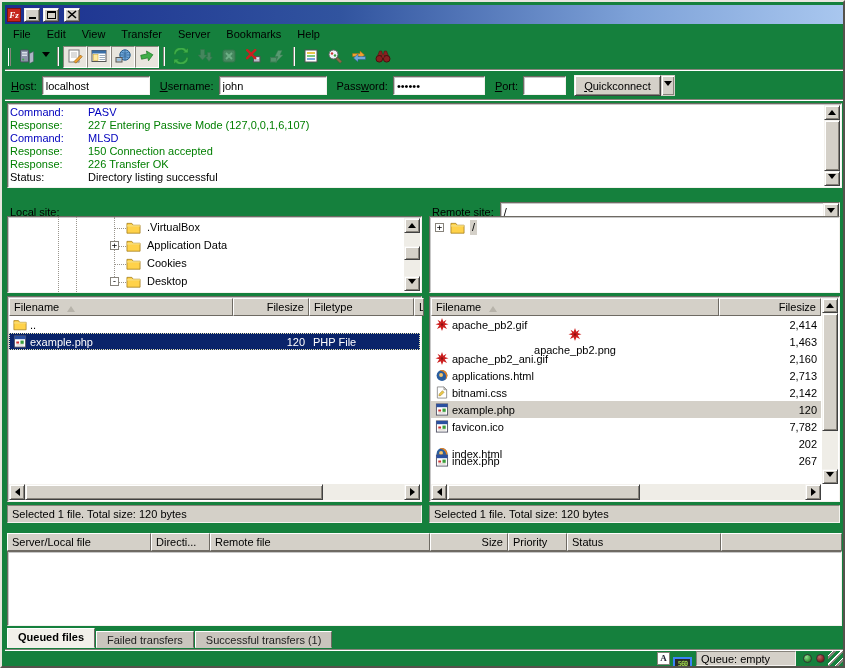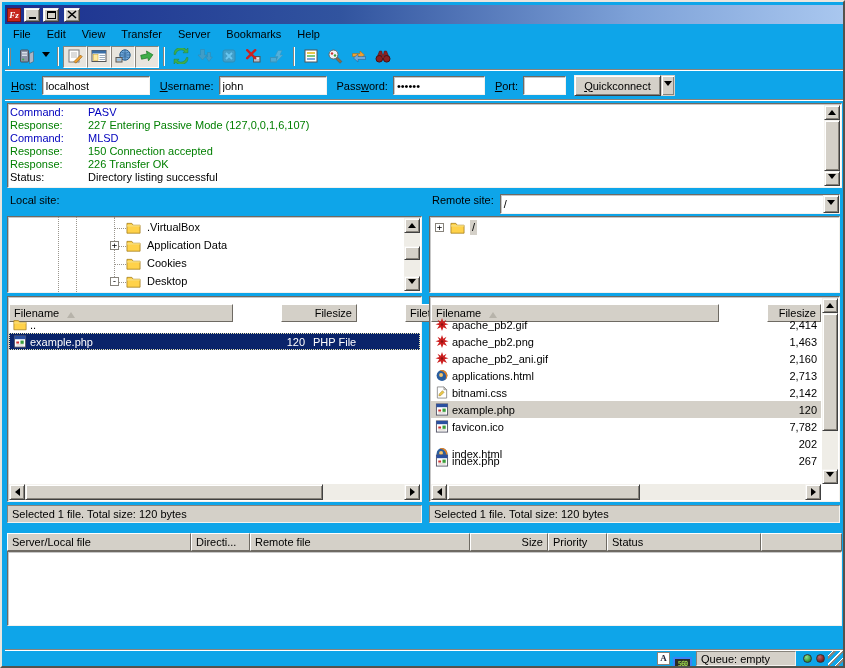--- a/index.html
+++ b/index.html
@@ -1,18 +1,18 @@
 <!DOCTYPE html>
 <html><head>
 <meta charset="utf-8">
 <style>
   html,body{margin:0;padding:0;background:#9a9a9a;}
   *{box-sizing:border-box;}
   body{font:11px "Liberation Sans", sans-serif; color:#000;}
-  #window{position:relative;width:845px;height:668px;background:#0ea5e9;
+  #window{position:relative;width:845px;height:668px;background:#15803d;
     border:2px solid; border-color:#e9e6df #55524c #55524c #e9e6df; overflow:hidden;}
   .abs{position:absolute;}
   
   .btn3d{background:#d4d0c8;border:1px solid;border-color:#f4f2ee #404040 #404040 #f4f2ee;
     box-shadow:inset 1px 1px 0 #fff, inset -1px -1px 0 #87837b;}
   .sunkw{background:#fff;border:1px solid;border-color:#6e6a63 #f4f2ee #f4f2ee #6e6a63;
     box-shadow:inset 1px 1px 0 rgba(0,0,0,.22);}
   .sunkg{background:#d4d0c8;border:1px solid;border-color:#87837b #f4f2ee #f4f2ee #87837b;}
   .hgroove{height:2px;border-top:1px solid #87837b;border-bottom:1px solid #fff;}
   
@@ -53,39 +53,39 @@
   .log-command{color:#0000bd;}
   .log-response{color:#007f00;}
   .log-status{color:#000;}
   
   .vscroll{position:absolute;top:1px;right:1px;bottom:1px;width:16px;background:#efede7;}
   .sbtn{position:absolute;width:16px;height:15px;display:flex;align-items:center;justify-content:center;}
   .hscroll{position:absolute;left:1px;bottom:1px;height:16px;background:#efede7;}
   .hbtn{position:absolute;width:16px;height:16px;top:0;display:flex;align-items:center;justify-content:center;}
   .thumb{position:absolute;}
   
-  .siterow{height:36px;display:flex;}
+  .siterow{height:36px;display:flex;align-items:center;}
   .sitelabel{padding:0 6px 0 3px;flex:none;}
   .combo{flex:1;height:20px;display:flex;align-items:center;position:relative;padding-right:17px;}
   .combo .txt{padding-left:3px;white-space:nowrap;overflow:hidden;}
   .dropbtn{position:absolute;right:0;top:0;width:16px;height:18px;display:flex;align-items:center;justify-content:center;}
   .redacted{display:inline-block;width:46px;height:11px;background:#bdbdbd;filter:blur(2px);margin:0 1px;vertical-align:-2px;}
   
   .treepanel{background:#fff;}
   .treerow{position:absolute;left:0;height:18px;display:flex;align-items:center;}
   .dotv{position:absolute;width:1px;border-left:1px dotted #9a968e;}
   .doth{position:absolute;height:1px;border-top:1px dotted #9a968e;}
   .expander{position:absolute;width:9px;height:9px;background:#fff;border:1px solid #87837b;
     font:9px/7px "DejaVu Sans Mono",monospace;text-align:center;}
   .ticon16{position:absolute;width:15px;height:13px;}
   .tlabel{position:absolute;white-space:nowrap;padding:0 2px;line-height:15px;}
   .tlabel.sel{background:#d4d0c8;}
   
   .listpanel{background:#fff;}
-  .lhead{position:absolute;left:1px;top:7px;right:1px;height:18px;display:flex;gap:48px;}
+  .lhead{position:absolute;left:1px;top:1px;right:1px;height:18px;display:flex;}
   .hcell{flex:none;height:18px;background:#d4d0c8;border:1px solid;border-color:#fff #6e6a63 #6e6a63 #fff;
     padding:1px 4px;display:flex;align-items:center;overflow:hidden;white-space:nowrap;}
   .hcell.right{justify-content:flex-end;}
   .hcell.fill{flex:1;}
   .sortasc{width:0;height:0;border:4px solid transparent;border-bottom:6px solid #b7b3aa;margin-left:8px;}
   .lrows{position:absolute;left:1px;right:1px;top:19px;bottom:17px;overflow:hidden;}
   .lrow{height:17px;display:flex;align-items:center;white-space:nowrap;}
   .lcell{flex:none;padding:0 4px;overflow:hidden;display:flex;align-items:center;gap:3px;}
   .lcell.right{justify-content:flex-end;}
   .fico{width:14px;height:13px;flex:none;}
@@ -456,21 +456,21 @@
                 <circle cx="7" cy="7" r="1.4" fill="#8f1212"></circle>
               </svg>
             </span>
             <span>apache_pb2.gif</span>
           </div>
           <div class="lcell right" style="flex: 1 1 0%;">
             <span>2,414</span>
           </div>
         </div>
         <div class="lrow">
-          <div class="lcell" style="width: 288px;">
+          <div class="lcell" style="width: 288px; flex-direction: column;">
             <span class="fico">
               <svg viewBox="0 0 14 14">
                 <path d="M7 0 L8.4 4 L11.8 1.8 L9.9 5.3 L14 6.8 L9.9 7.9 L12.4 11.8 L8.5 9.9 L7 14 L5.5 9.9 L1.6 11.8 L4.1 7.9 L0 6.8 L4.1 5.3 L2.2 1.8 L5.6 4 z" fill="#cc1f1f"></path>
                 <circle cx="7" cy="7" r="1.4" fill="#8f1212"></circle>
               </svg>
             </span>
             <span>apache_pb2.png</span>
           </div>
           <div class="lcell right" style="flex: 1 1 0%;">
             <span>1,463</span>
@@ -604,29 +604,34 @@
       <div class="hbtn btn3d" style="right:0">
           <span class="arr-r3"></span>
         </div>
     </div>
   </div>
 
   <div class="abs sunkg statusrow" style="left:5px;top:503px;width:415px;height:18px;">Selected 1 file. Total size: 120 bytes</div>
   <div class="abs sunkg statusrow" style="left:427px;top:503px;width:411px;height:18px;">Selected 1 file. Total size: 120 bytes</div>
 
   <div id="queuehdr" class="abs">
-      <div class="hcell" style="width: 184px;">Server/Local file</div>
+      <div class="hcell" style="width: 144px;">Server/Local file</div>
       <div class="hcell" style="width: 59px;">Directi...</div>
       <div class="hcell" style="width: 220px;">Remote file</div>
       <div class="hcell right" style="width: 78px;">Size</div>
       <div class="hcell" style="width: 59px;">Priority</div>
       <div class="hcell" style="width: 154px;">Status</div>
       <div class="hcell fill"></div>
     </div>
   <div id="queuebody" class="abs sunkw"></div>
+  <div id="tabsrow" class="abs">
+      <div class="tab active">Queued files</div>
+      <div class="tab">Failed transfers</div>
+      <div class="tab">Successful transfers (1)</div>
+    </div>
 
   <div id="statusbar" class="abs">
     <div class="hgroove"></div>
     <div id="sb-dtype" class="sb-item" style="right:174px">A</div>
     <div id="sb-speed" class="sb-item" style="right:152px">560</div>
     <div id="sb-queue" class="sb-item sunkg" style="right:48px">Queue: empty</div>
     <div id="led-rx" class="sb-item led" style="right:32px"></div>
     <div id="led-tx" class="sb-item led" style="right:19px"></div>
     <div id="grip" class="sb-item"></div>
   </div>

